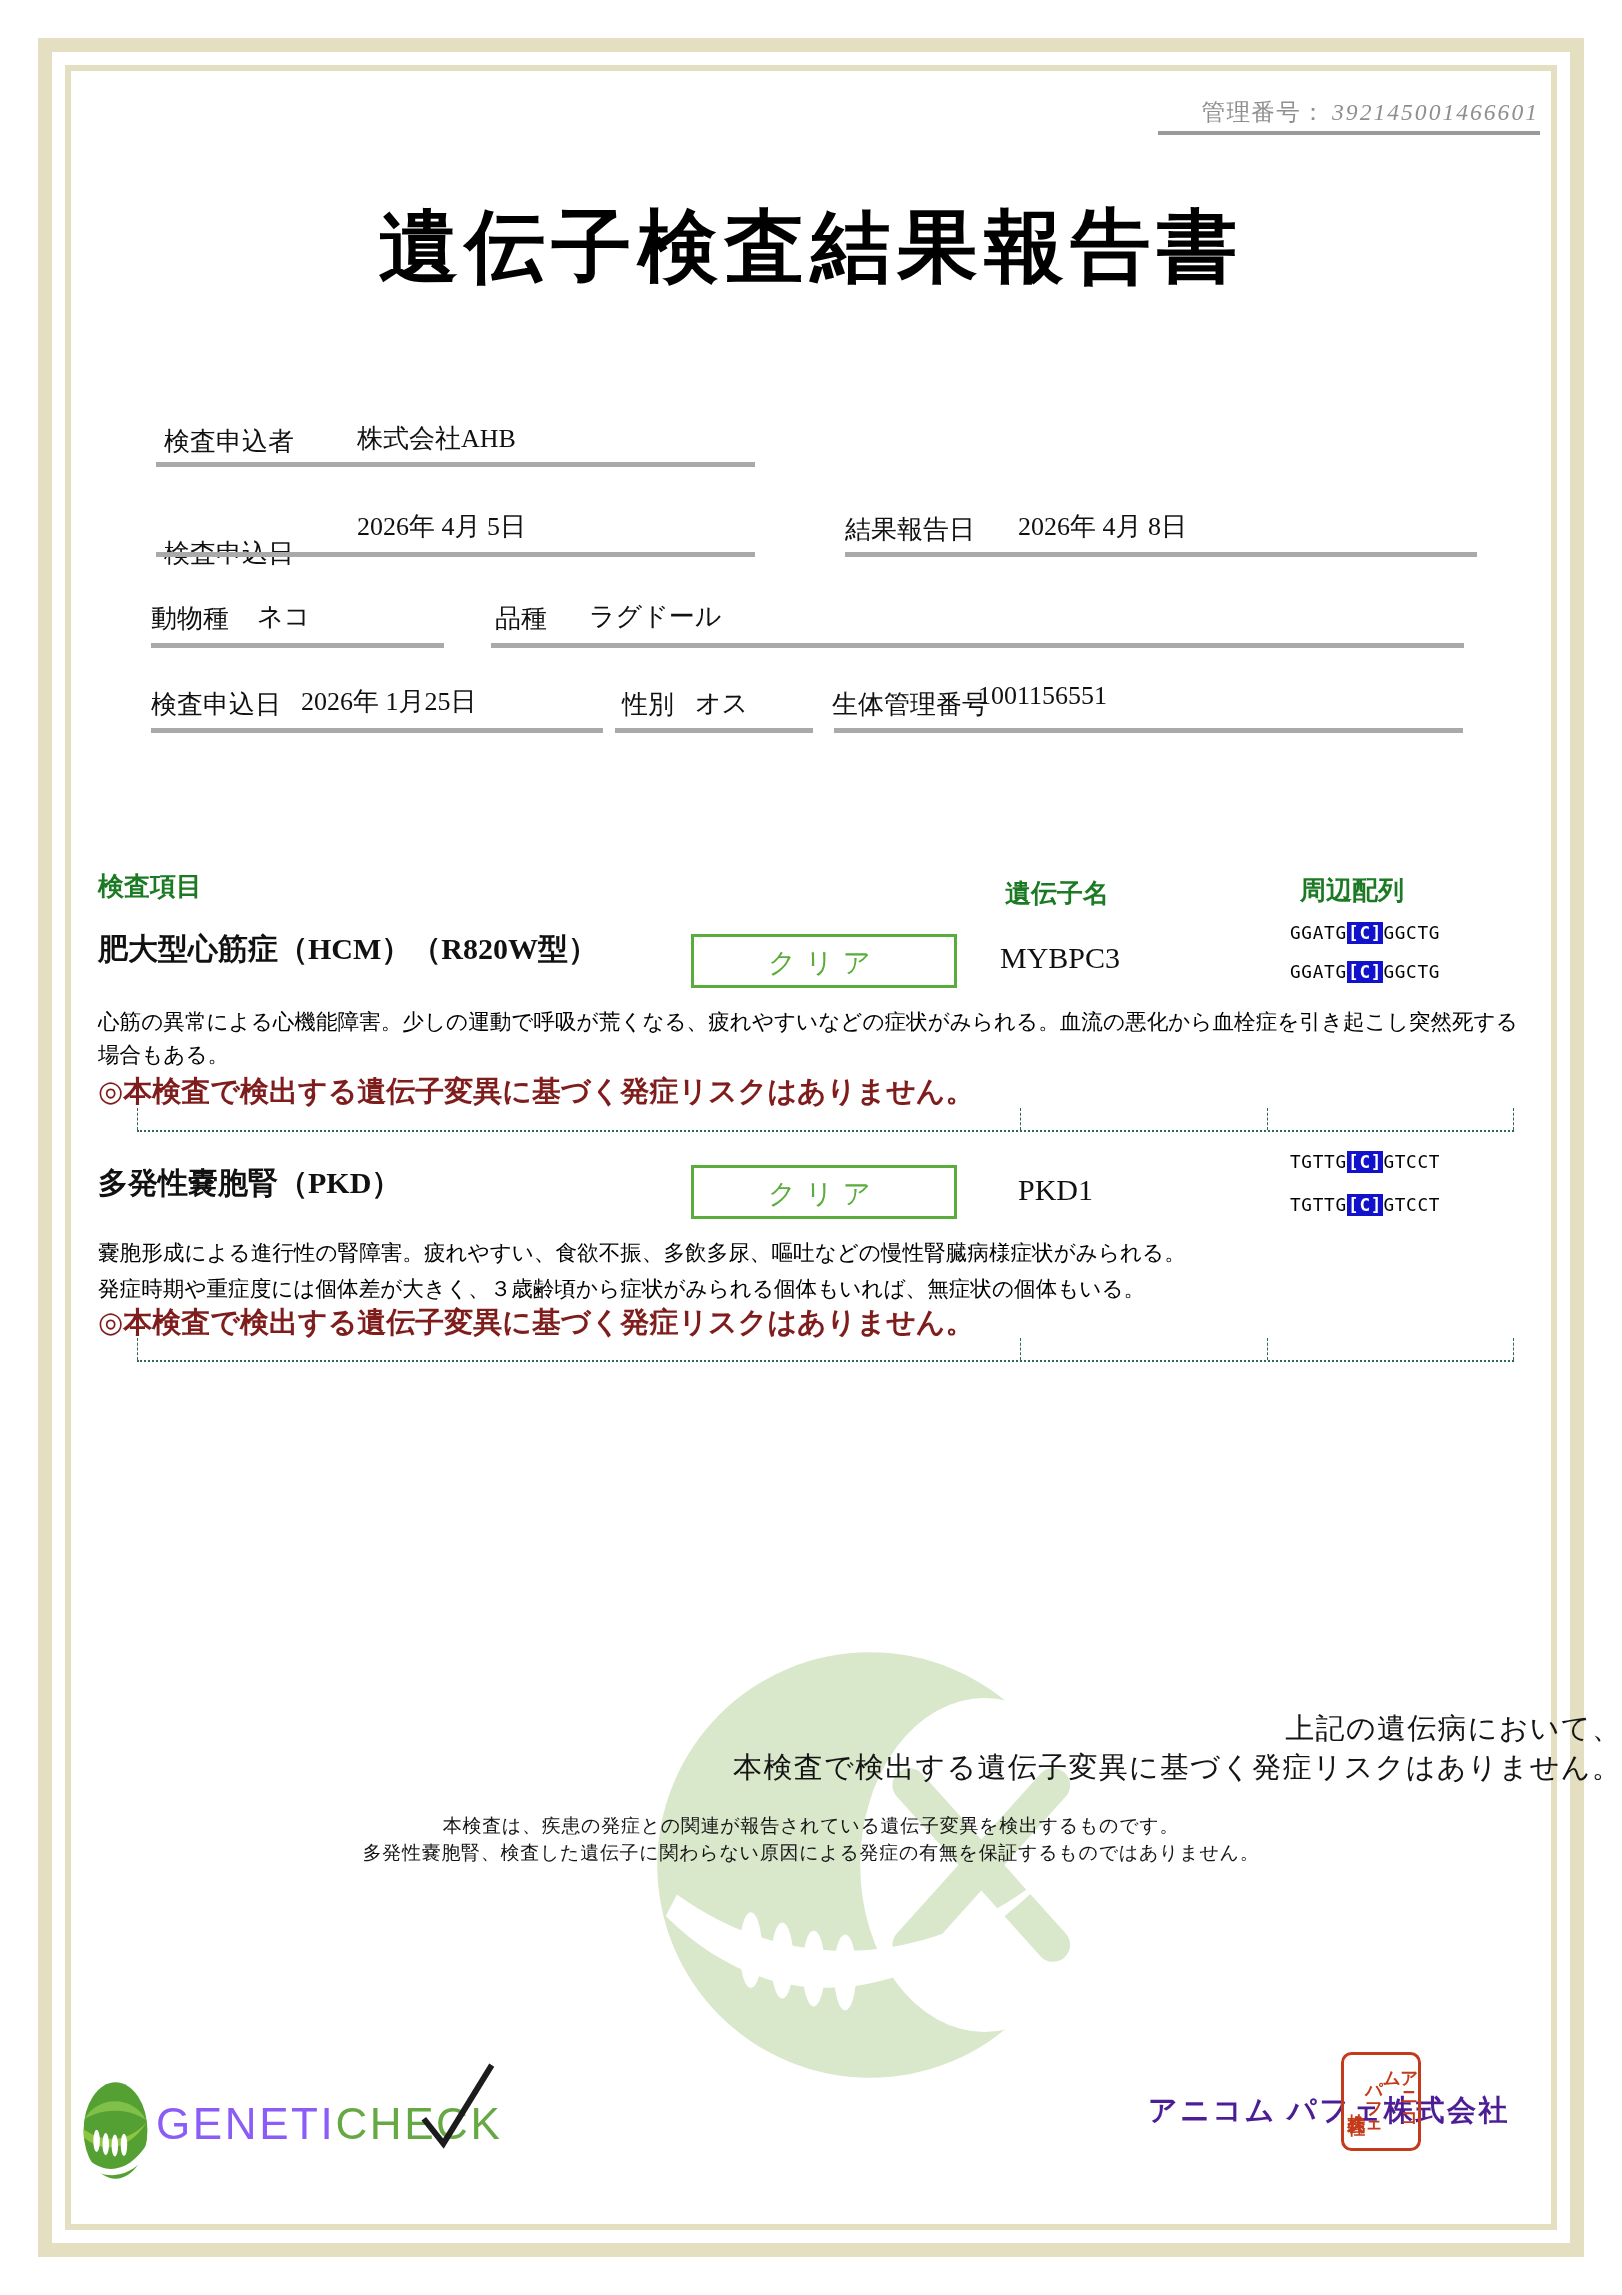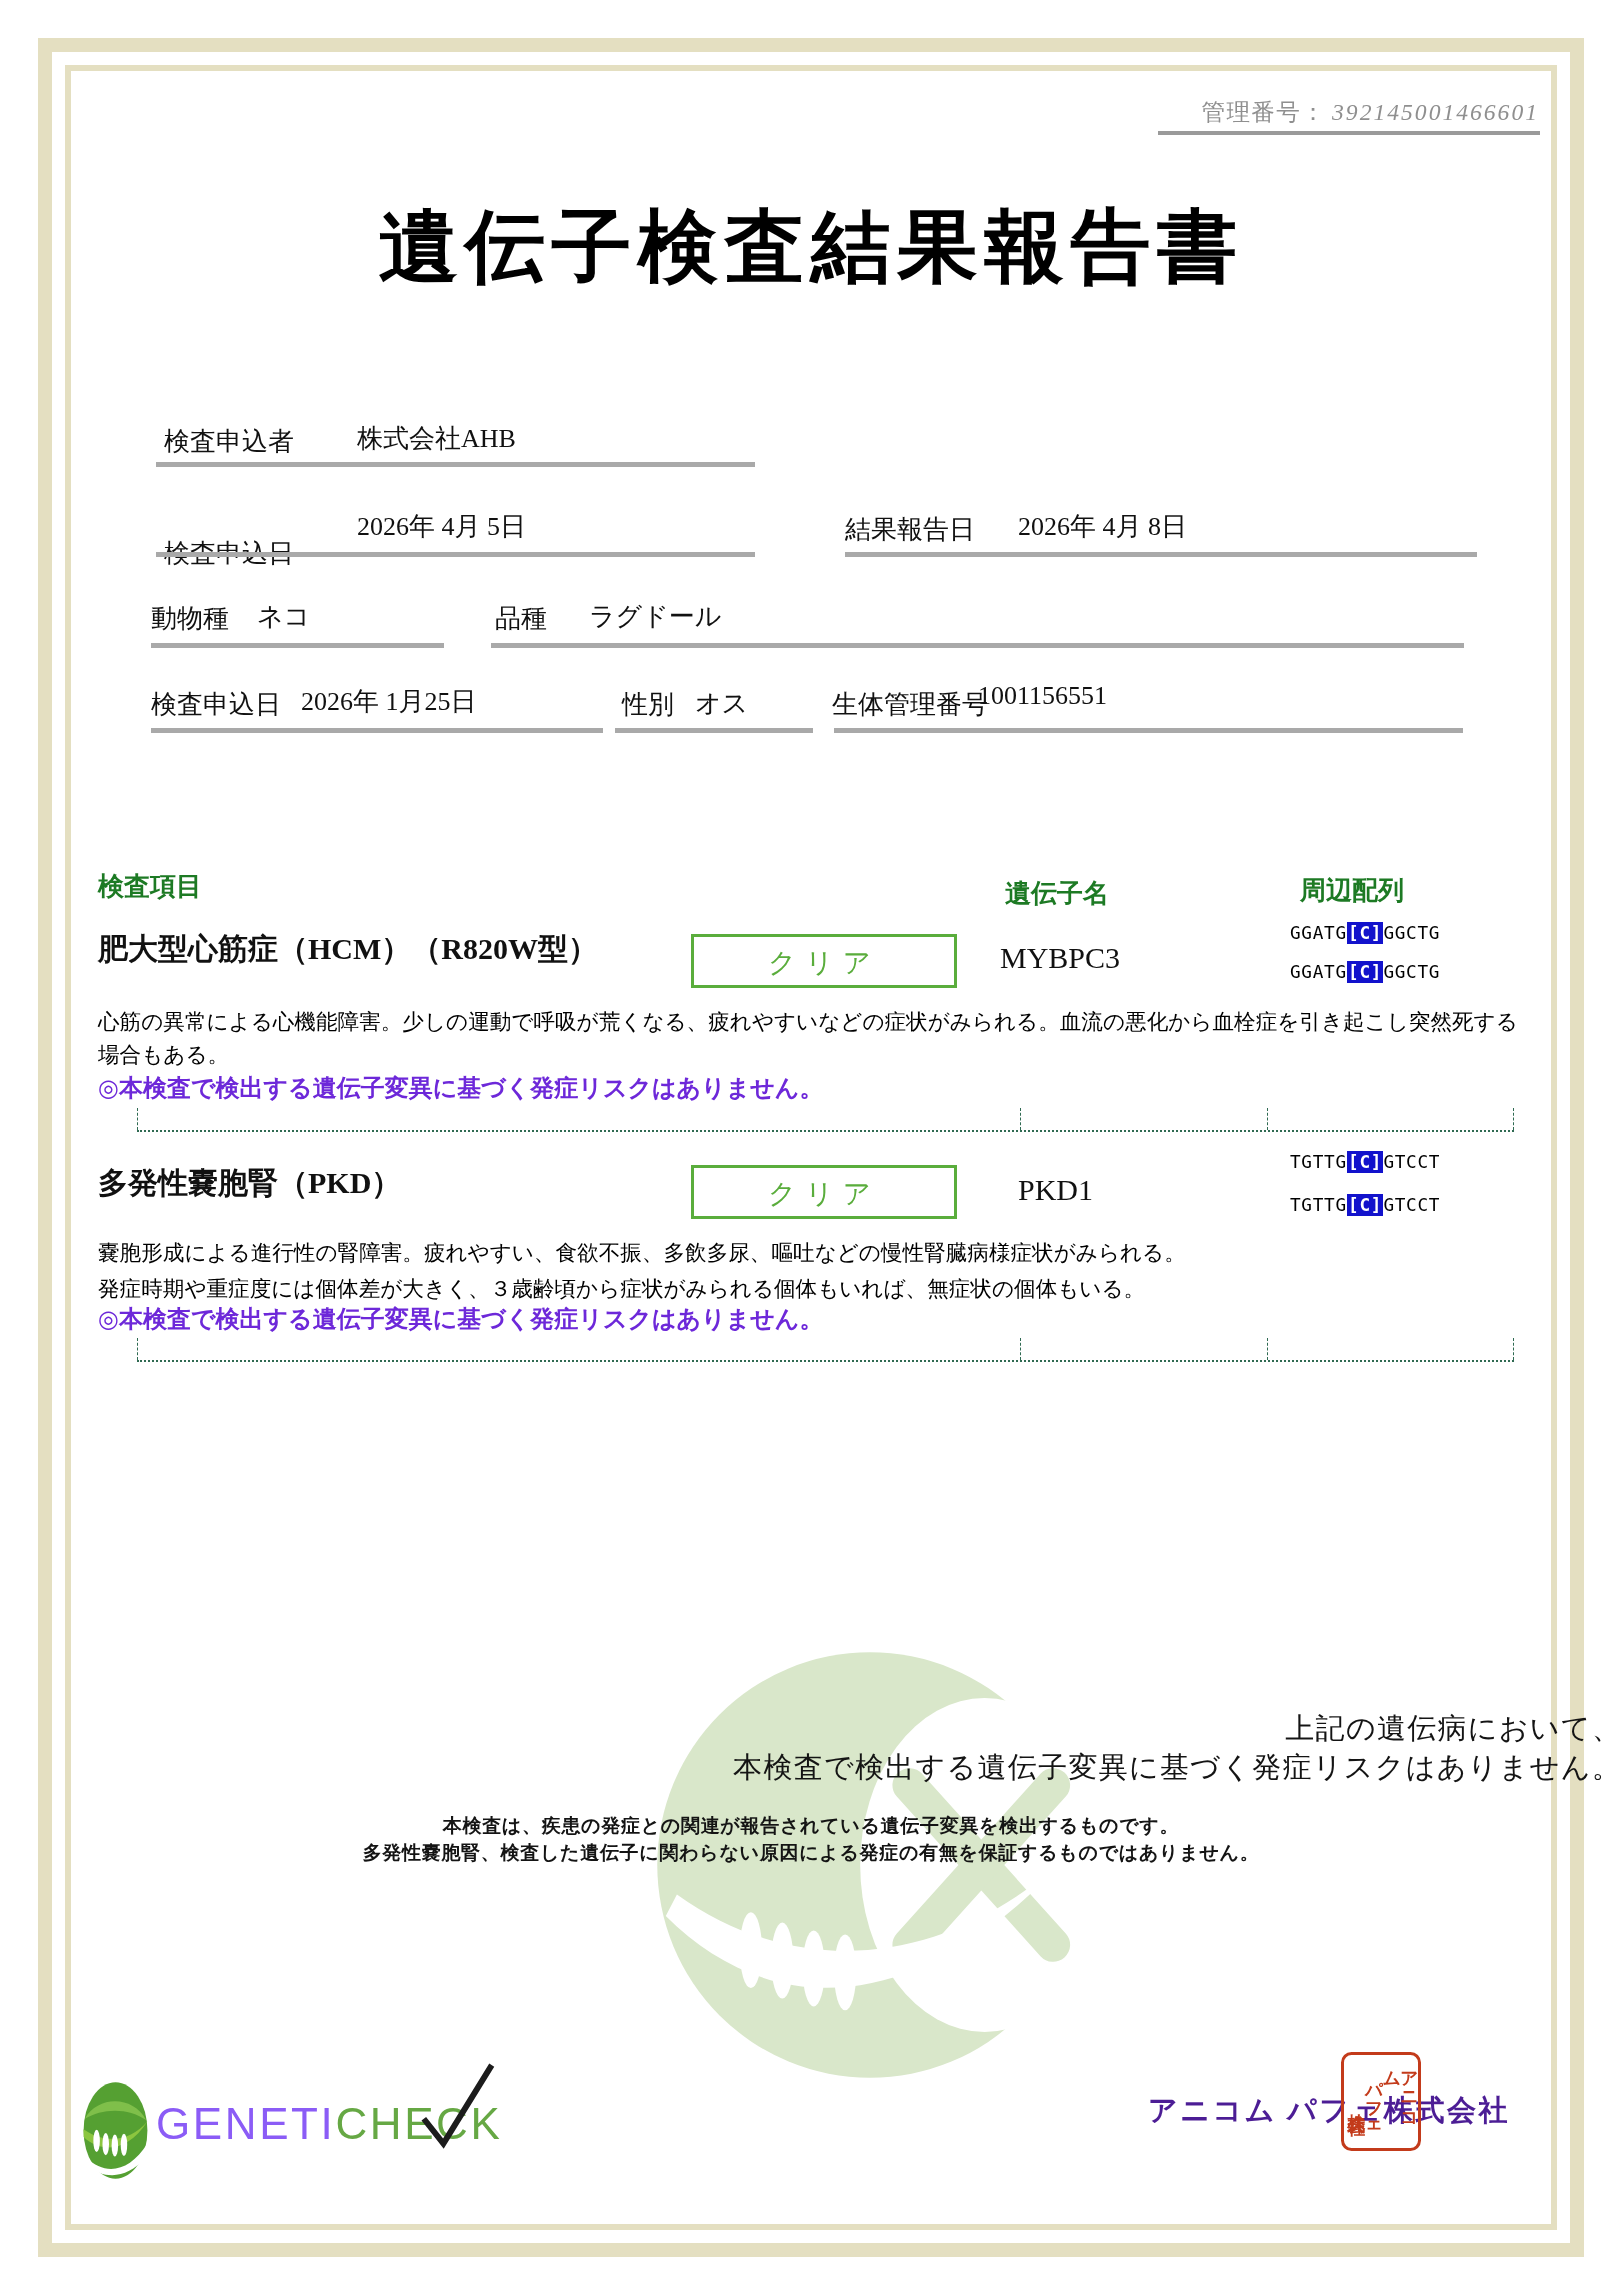--- a/index.html
+++ b/index.html
@@ -24,29 +24,29 @@
   .col-head{position:absolute;font-size:26px;font-weight:bold;color:#1d7a24;white-space:nowrap;}
 
   .disease{position:absolute;left:98px;font-size:30px;font-weight:bold;white-space:nowrap;}
   .result-box{position:absolute;left:691px;width:260px;height:48px;border:3.3px solid #5aad3c;
               color:#5aad3c;font-size:27.5px;text-align:center;line-height:52px;letter-spacing:9.2px;}
   .gene{position:absolute;font-size:30px;white-space:nowrap;}
   .seq{position:absolute;left:1290px;font-family:"DejaVu Sans Mono","Liberation Mono",monospace;
        font-size:17.7px;letter-spacing:0.7px;white-space:nowrap;color:#000;}
   .seq .variant{background:#1212cc;color:#fff;font-weight:bold;padding:0.7px 1.3px;}
   .desc{position:absolute;left:98px;width:1433px;font-size:21.6px;line-height:33px;color:#000;}
-  .risk{position:absolute;left:98px;width:1433px;font-size:24px;font-weight:bold;color:#6d28d9;}
+  .risk{position:absolute;left:98px;width:1433px;font-size:29px;font-weight:bold;color:#7f1d1d;}
   .sep{position:absolute;left:137px;width:1377px;height:23.6px;border-bottom:2px dotted #2f6a52;}
   .sep .tick{position:absolute;bottom:0;height:22px;border-left:1.3px dashed #2f6a52;width:0;}
   .sep .t1{left:0;} .sep .t2{left:883px;} .sep .t3{left:1130px;} .sep .t4{right:0;}
 
   .center-line{position:absolute;left:0;width:100%;text-align:center;
                font-family:"Liberation Sans","DejaVu Sans",sans-serif;color:#141414;}
   .sum{font-size:29px;letter-spacing:1.3px;text-align:right;}
-  .note{font-size:19px;letter-spacing:0.7px;font-weight:bold;}
+  .note{font-size:19px;letter-spacing:0.7px;}
 
   .watermark{position:absolute;left:654px;top:1649px;width:432px;height:432px;}
 
   .brand{position:absolute;left:156px;top:2099px;font-family:"Liberation Sans","DejaVu Sans",sans-serif;
          font-size:44px;letter-spacing:2.6px;white-space:nowrap;}
   .brand .p1{color:#8b5cf6;} .brand .p2{color:#66a844;}
   .logo-mark{position:absolute;left:82px;top:2081px;width:67px;height:99px;}
   .check-mark{position:absolute;left:412px;top:2056px;width:85px;height:98px;}
 
   .company{position:absolute;left:1148px;top:2091px;font-size:29px;font-weight:bold;

